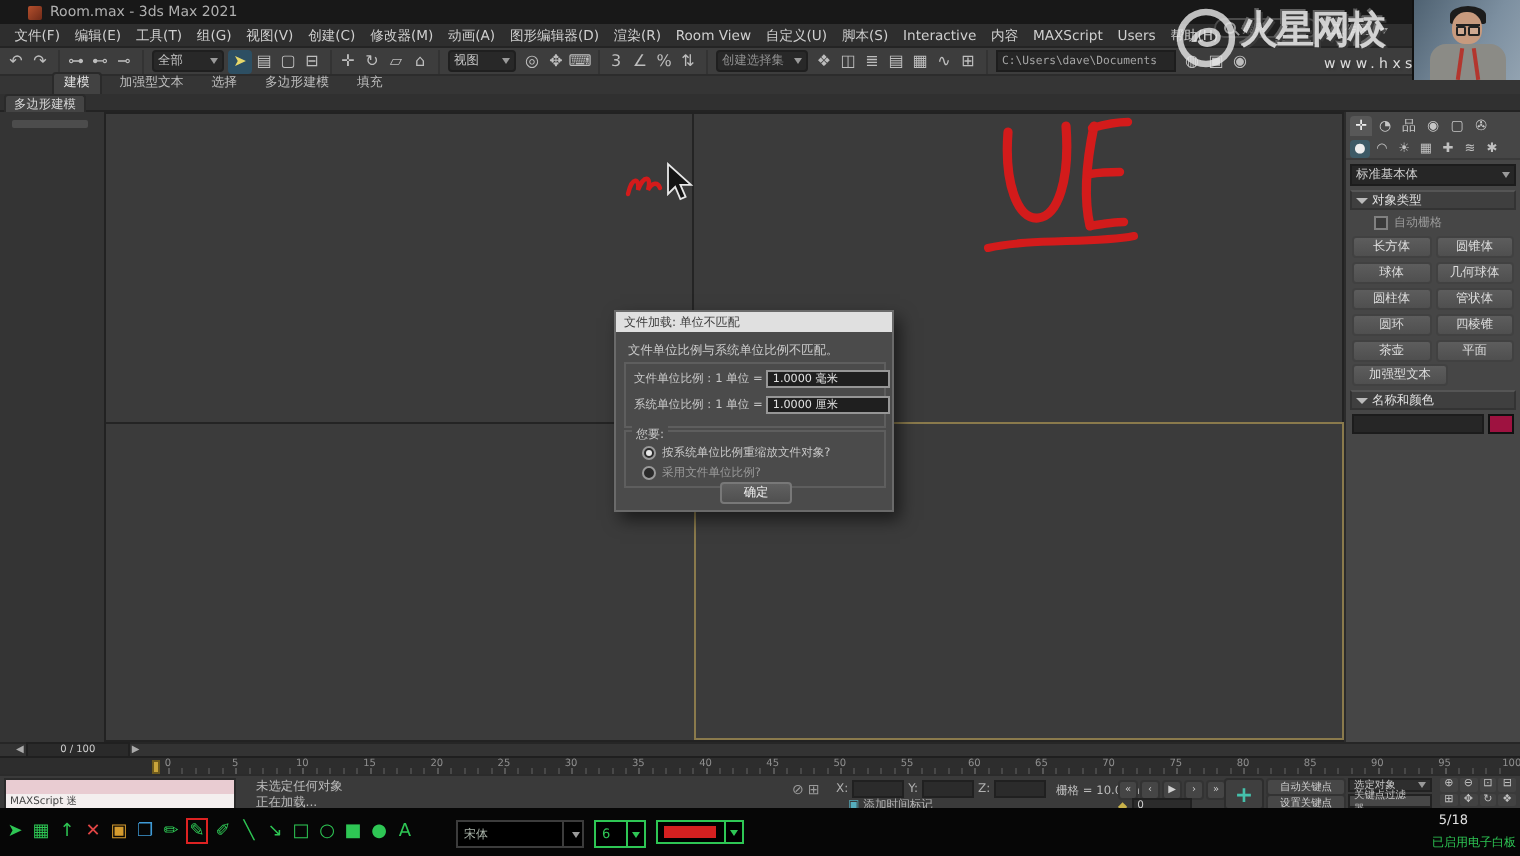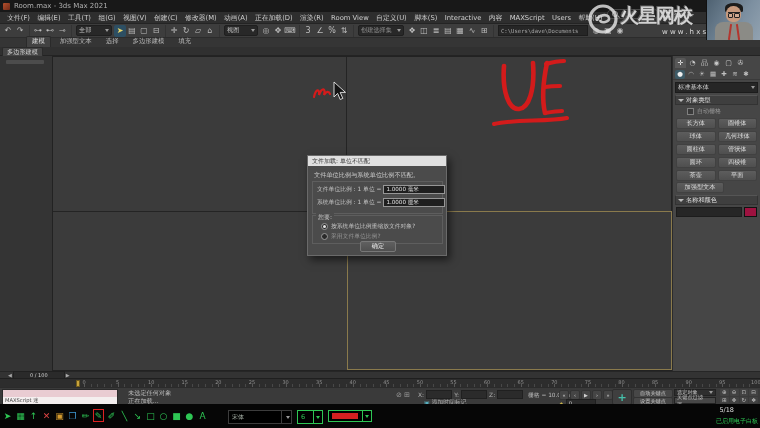--- a/index.html
+++ b/index.html
@@ -1,21 +1,21 @@
 <!DOCTYPE html>
 <html><head>
 <meta charset="utf-8">
 <style>
   html,body{margin:0;padding:0;background:#111;}
   .screen{position:relative;width:760px;height:428px;background:#3a3a3a;overflow:hidden;
           font-family:"DejaVu Sans",sans-serif;color:#c8c8c8;-webkit-font-smoothing:antialiased;}
   .abs{position:absolute;}
 
   
-  .titlebar{left:0;top:0;width:760px;height:12px;background:#181818;display:flex;align-items:center;gap:4px;padding-left:3px;box-sizing:border-box;}
+  .titlebar{left:0;top:0;width:760px;height:12px;background:#181818;display:flex;align-items:center;gap:4px;padding-left:14px;box-sizing:border-box;}
   .appicon{width:7px;height:7px;background:linear-gradient(135deg,#b5502d,#6f2a18);border-radius:1px;}
   .titletext{font-size:7px;color:#b0b0b0;white-space:nowrap;}
   .menubar{left:0;top:12px;width:760px;height:12px;background:#2e2e2e;display:flex;align-items:center;gap:1px;padding-left:4px;box-sizing:border-box;border-bottom:1px solid #242424;}
   .menubar span{font-size:6.8px;color:#cfcfcf;padding:0 3.2px;white-space:nowrap;}
   .maintoolbar{left:0;top:24px;width:760px;height:14px;background:#3d3d3d;display:flex;align-items:center;padding-left:2px;box-sizing:border-box;border-bottom:1px solid #2c2c2c;}
   .icogrp{display:inline-flex;align-items:center;margin-right:2px;padding-right:3px;border-right:1px solid #333;}
   .icogrp:last-child{border-right:none;}
   .tbico{display:inline-flex;width:12px;height:12px;align-items:center;justify-content:center;font-size:8px;color:#bdbdbd;border-radius:2px;}
   .tbico.sel{background:#2d4f63;color:#e8d86a;}
   .tb-dd{display:inline-flex;align-items:center;justify-content:space-between;background:#282828;border:1px solid #1f1f1f;border-radius:2px;height:9px;font-size:6.2px;color:#c4c4c4;padding:0 2px;margin:0 2px;}
@@ -162,21 +162,21 @@
   <div class="abs menubar">
 
   <span>文件(F)</span>
       <span>编辑(E)</span>
       <span>工具(T)</span>
       <span>组(G)</span>
       <span>视图(V)</span>
       <span>创建(C)</span>
       <span>修改器(M)</span>
       <span>动画(A)</span>
-      <span>正在加载(D)</span>
+      <span>图形编辑器(D)</span>
       <span>渲染(R)</span>
       <span>Room View</span>
       <span>自定义(U)</span>
       <span>脚本(S)</span>
       <span>Interactive</span>
       <span>内容</span>
       <span>MAXScript</span>
       <span>Users</span>
       <span>帮助(H)</span>
     </div>

